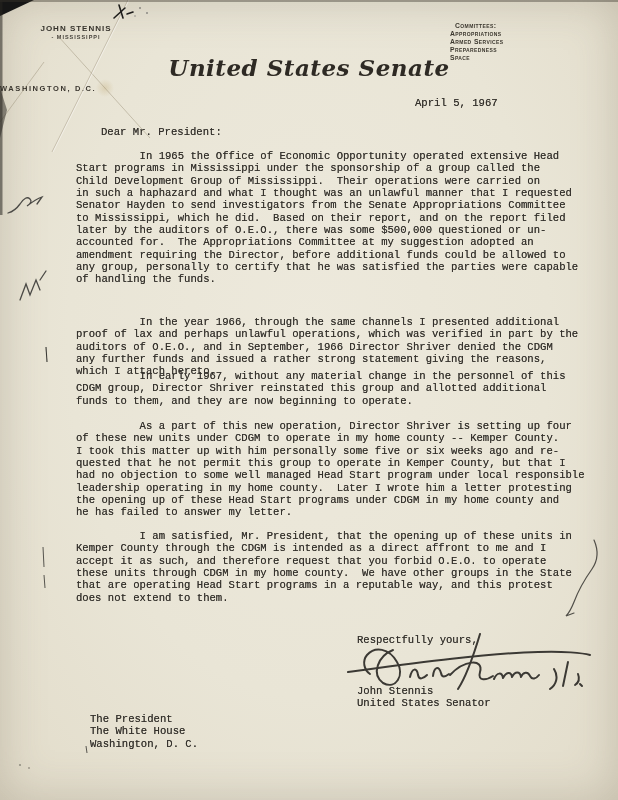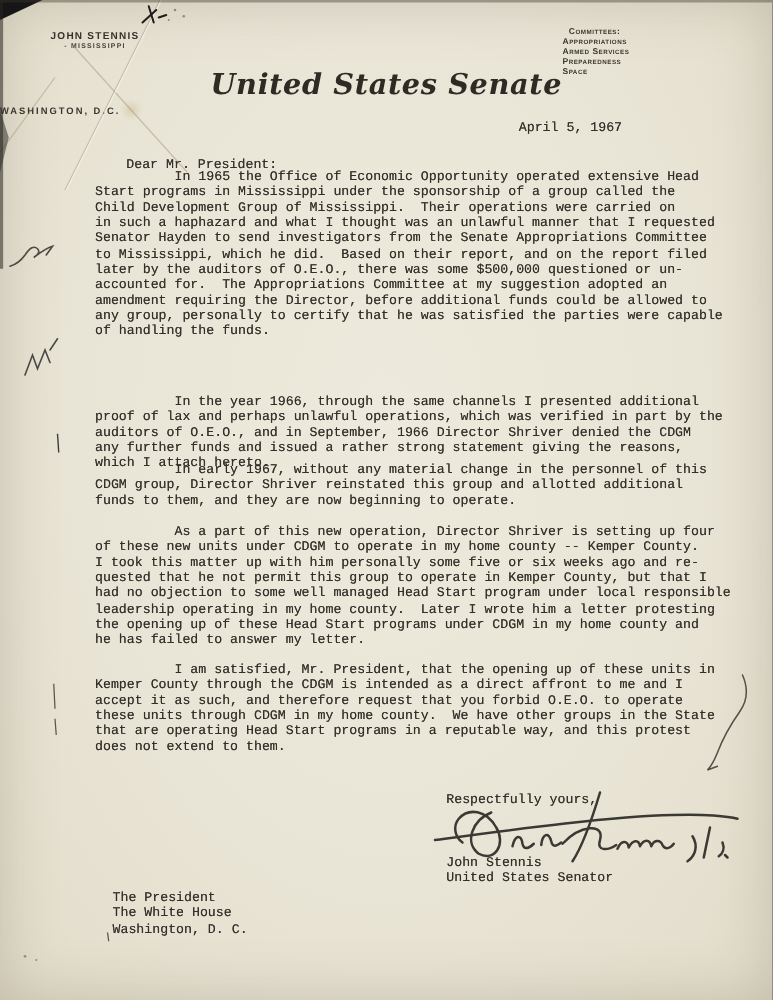--- a/index.html
+++ b/index.html
@@ -52,21 +52,21 @@
     <div>Preparedness</div>
     <div>Space</div>
   </div>
 
   <div class="masthead">United States Senate</div>
   <div class="masthead-sub">WASHINGTON, D.C.</div>
 
   <pre class="type" style="left:415px;top:97px;">April 5, 1967</pre>
   <pre class="type" style="left:80px;top:126px;padding-left:21px;">Dear Mr. President:</pre>
 
-  <pre class="type" style="left:76px;top:136px;">          In 1965 the Office of Economic Opportunity operated extensive Head
+  <pre class="type" style="left:76px;top:150px;">          In 1965 the Office of Economic Opportunity operated extensive Head
 Start programs in Mississippi under the sponsorship of a group called the
 Child Development Group of Mississippi.  Their operations were carried on
 in such a haphazard and what I thought was an unlawful manner that I requested
 Senator Hayden to send investigators from the Senate Appropriations Committee
 to Mississippi, which he did.  Based on their report, and on the report filed
 later by the auditors of O.E.O., there was some $500,000 questioned or un-
 accounted for.  The Appropriations Committee at my suggestion adopted an
 amendment requiring the Director, before additional funds could be allowed to
 any group, personally to certify that he was satisfied the parties were capable
 of handling the funds.</pre>

